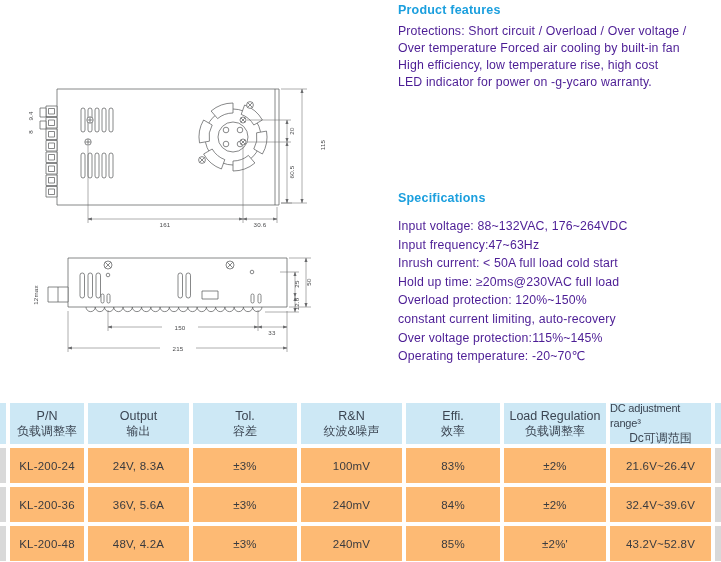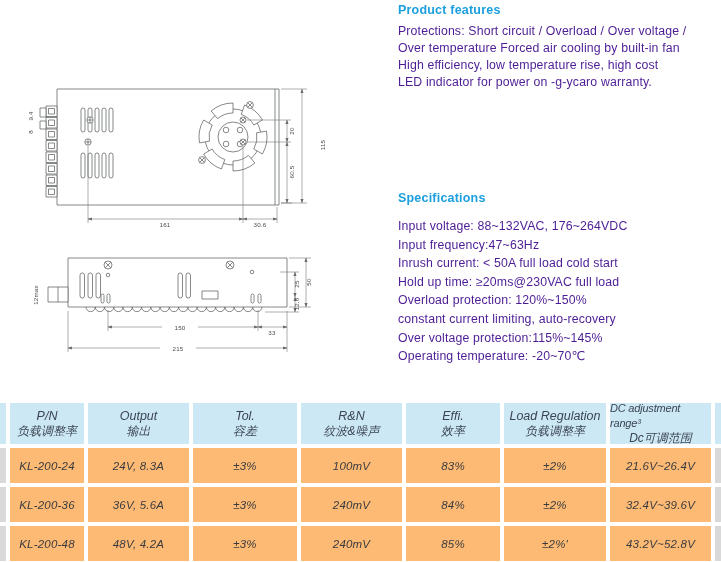--- a/index.html
+++ b/index.html
@@ -19,21 +19,21 @@
   .drawings{position:absolute;left:0;top:75px;}
   .drawings *{vector-effect:non-scaling-stroke;}
   .ln{stroke:#5f6062;fill:none;stroke-width:.75;}
   .fw{stroke:#5f6062;fill:#ffffff;stroke-width:.75;}
   .dim{stroke:#6a6b6d;fill:none;stroke-width:.55;}
   .dtxt{font-size:6.2px;fill:#4a4b4d;letter-spacing:.2px;}
 
   
   .tbl{position:absolute;left:0;top:403px;display:grid;
        grid-template-columns:6px 74px 101px 104px 101px 94px 102px 101px 6px;
-       grid-template-rows:41px 35px 35px 35px;gap:4px;background:#ffffff;font-style:italic;}
+       grid-template-rows:41px 35px 35px 35px;gap:4px;background:#ffffff;}
   .tr{display:contents;}
   .th{background:#cde8f5;display:flex;flex-direction:column;align-items:center;justify-content:center;}
   .th .en{font-size:12.5px;color:#3b4552;line-height:15px;}
   .th .zh{font-size:12px;color:#3b4552;line-height:15px;}
   .th .en.small{font-size:11px;letter-spacing:-.2px;}
   .td{background:#fdba74;display:flex;align-items:center;justify-content:center;
       font-size:11.5px;color:#3a3b3f;letter-spacing:.2px;}
   .edge-h{background:#cde8f5;}
   .edge-d{background:#d9d9d9;}
 </style>

